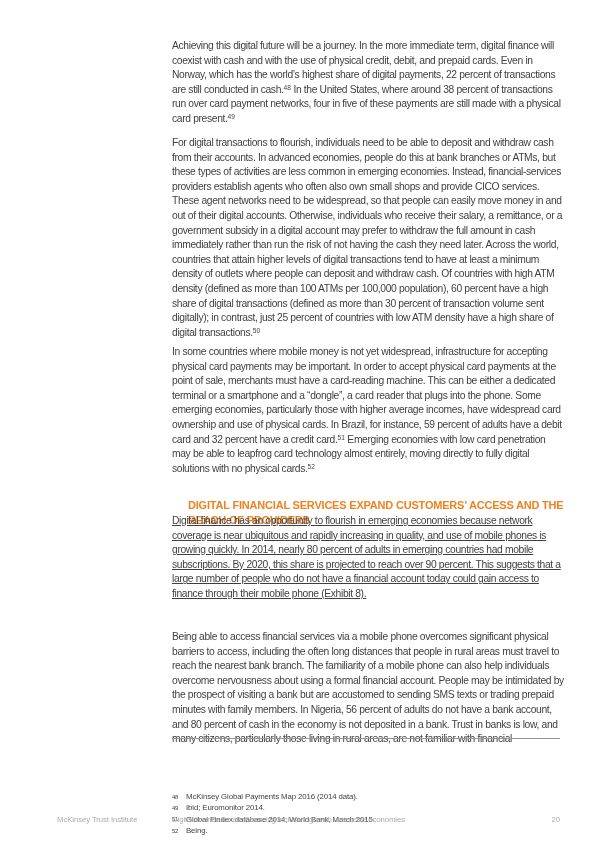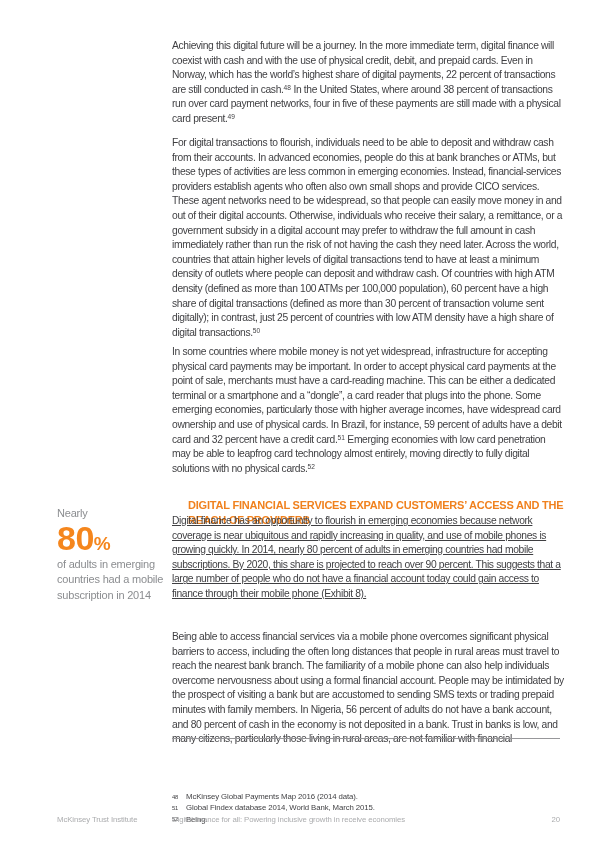--- a/index.html
+++ b/index.html
@@ -140,45 +140,44 @@
   }
   .footer-institute { position: absolute; left: 0; top: 0; }
   .footer-title { position: absolute; left: 115px; top: 0; }
   .footer-page { position: absolute; right: 0; top: 0; }
 </style>
 </head>
 <body>
 
 <div class="page">
 
-  <aside class="callout">
-    <div class="callout-lead">Nearly</div>
-    <div class="callout-stat"><span class="stat-value">80</span><span class="stat-unit">%</span></div>
-    <div class="callout-desc">of adults in emerging countries had a mobile subscription in 2014</div>
-  </aside>
 
   <p class="body-par p1"><span>Achieving this digital future will be a journey. In the more immediate term, digital finance will coexist with cash and with the use of physical credit, debit, and prepaid cards. Even in Norway, which has the world’s highest share of digital payments, 22 percent of transactions are still conducted in cash.</span><sup class="fn-ref">48</sup><span> In the United States, where around 38 percent of transactions run over card payment networks, four in five of these payments are still made with a physical card present.</span><sup class="fn-ref">49</sup></p>
 
   <p class="body-par p2"><span>For digital transactions to flourish, individuals need to be able to deposit and withdraw cash from their accounts. In advanced economies, people do this at bank branches or ATMs, but these types of activities are less common in emerging economies. Instead, financial-services providers establish agents who often also own small shops and provide CICO services. These agent networks need to be widespread, so that people can easily move money in and out of their digital accounts. Otherwise, individuals who receive their salary, a remittance, or a government subsidy in a digital account may prefer to withdraw the full amount in cash immediately rather than run the risk of not having the cash they need later. Across the world, countries that attain higher levels of digital transactions tend to have at least a minimum density of outlets where people can deposit and withdraw cash. Of countries with high ATM density (defined as more than 100 ATMs per 100,000 population), 60 percent have a high share of digital transactions (defined as more than 30 percent of transaction volume sent digitally); in contrast, just 25 percent of countries with low ATM density have a high share of digital transactions.</span><sup class="fn-ref">50</sup></p>
 
   <p class="body-par p3"><span>In some countries where mobile money is not yet widespread, infrastructure for accepting physical card payments may be important. In order to accept physical card payments at the point of sale, merchants must have a card-reading machine. This can be either a dedicated terminal or a smartphone and a “dongle”, a card reader that plugs into the phone. Some emerging economies, particularly those with higher average incomes, have widespread card ownership and use of physical cards. In Brazil, for instance, 59 percent of adults have a debit card and 32 percent have a credit card.</span><sup class="fn-ref">51</sup><span> Emerging economies with low card penetration may be able to leapfrog card technology almost entirely, moving directly to fully digital solutions with no physical cards.</span><sup class="fn-ref">52</sup></p>
 
   <h2 class="section-heading">DIGITAL FINANCIAL SERVICES EXPAND CUSTOMERS’ ACCESS AND THE REACH OF PROVIDERS</h2>
 
   <p class="body-par p4"><span>Digital finance has an opportunity to flourish in emerging economies because network coverage is near ubiquitous and rapidly increasing in quality, and use of mobile phones is growing quickly. In 2014, nearly 80 percent of adults in emerging countries had mobile subscriptions. By 2020, this share is projected to reach over 90 percent. This suggests that a large number of people who do not have a financial account today could gain access to finance through their mobile phone (Exhibit 8).</span></p>
 
   <p class="body-par p5"><span>Being able to access financial services via a mobile phone overcomes significant physical barriers to access, including the often long distances that people in rural areas must travel to reach the nearest bank branch. The familiarity of a mobile phone can also help individuals overcome nervousness about using a formal financial account. People may be intimidated by the prospect of visiting a bank but are accustomed to sending SMS texts or trading prepaid minutes with family members. In Nigeria, 56 percent of adults do not have a bank account, and 80 percent of cash in the economy is not deposited in a bank. Trust in banks is low, and many citizens, particularly those living in rural areas, are not familiar with financial</span></p>
 
   <div class="footnote-rule"></div>
   <div class="footnotes">
     <div class="footnote-item">
       <span class="footnote-num">48</span>
       <span class="footnote-text">McKinsey Global Payments Map 2016 (2014 data).</span>
     </div>
     <div class="footnote-item">
+      <span class="footnote-num">49</span>
+      <span class="footnote-text">Ibid; Euromonitor 2014.</span>
+    </div>
+    <div class="footnote-item">
       <span class="footnote-num">51</span>
       <span class="footnote-text">Global Findex database 2014, World Bank, March 2015.</span>
     </div>
     <div class="footnote-item">
       <span class="footnote-num">52</span>
       <span class="footnote-text">Being.</span>
     </div>
   </div>
 
   <div class="footer">

